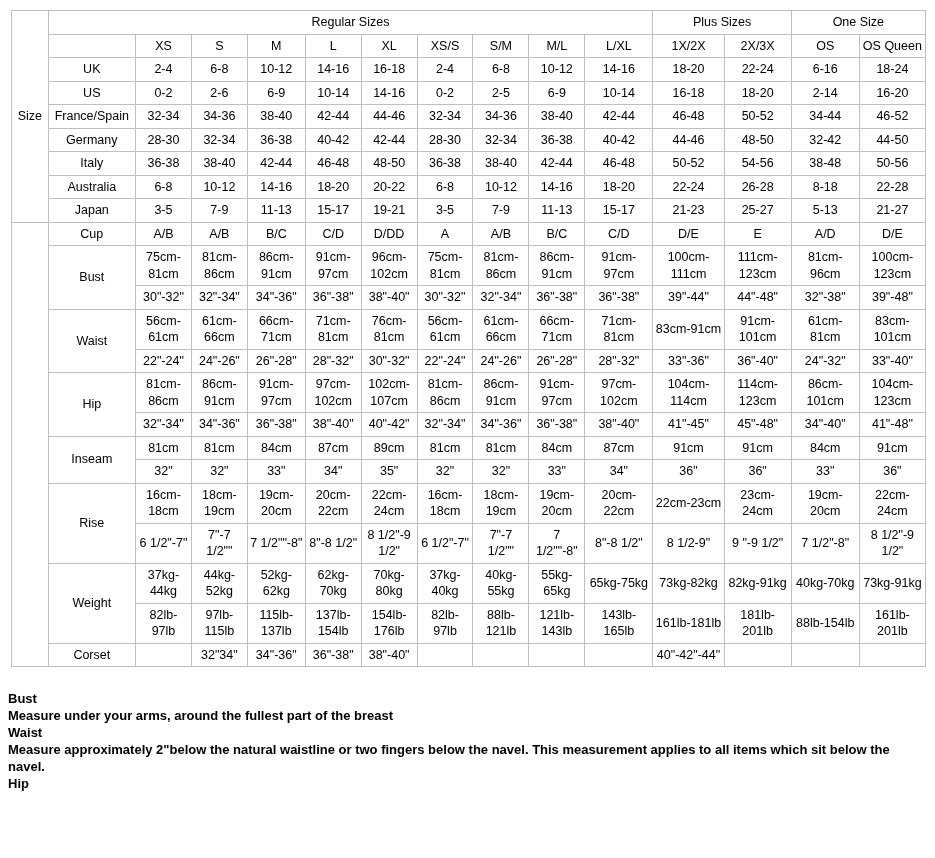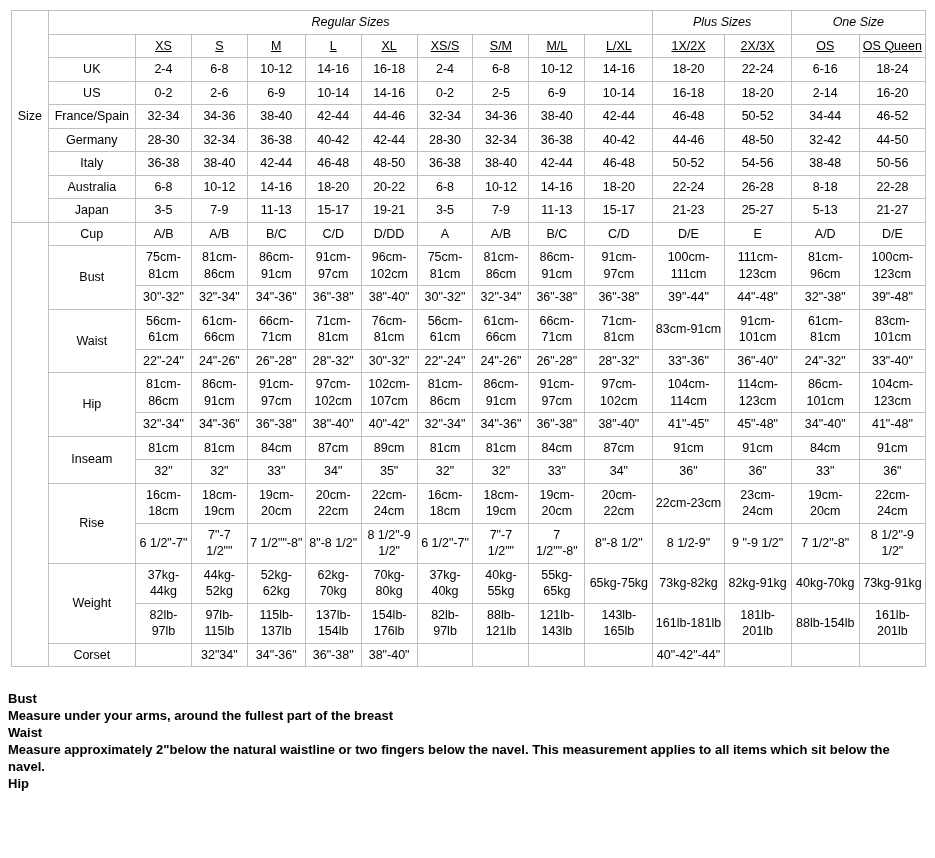--- a/index.html
+++ b/index.html
@@ -23,22 +23,22 @@
     border: 1px solid #bfbfbf;
     text-align: center;
     vertical-align: middle;
     font-size: 12.5px;
     line-height: 1.32;
     padding: 3px 2px;
     height: 16px;
     overflow-wrap: break-word;
     word-wrap: break-word;
   }
-  td.group-header { font-size: 13px; font-style: italic; }
-  td.col-header   { font-size: 13px; text-decoration: underline; }
+  td.group-header { font-size: 13px; }
+  td.col-header   { font-size: 13px; }
   td.side-label   { font-size: 13px; }
   td.row-label    { font-size: 12.5px; margin-left: 48px; }
 
   .notes {
     margin: 23px 0 0 -3px;
     width: 922px;
     font-size: 13px;
     font-weight: bold;
     line-height: 17px;
   }

